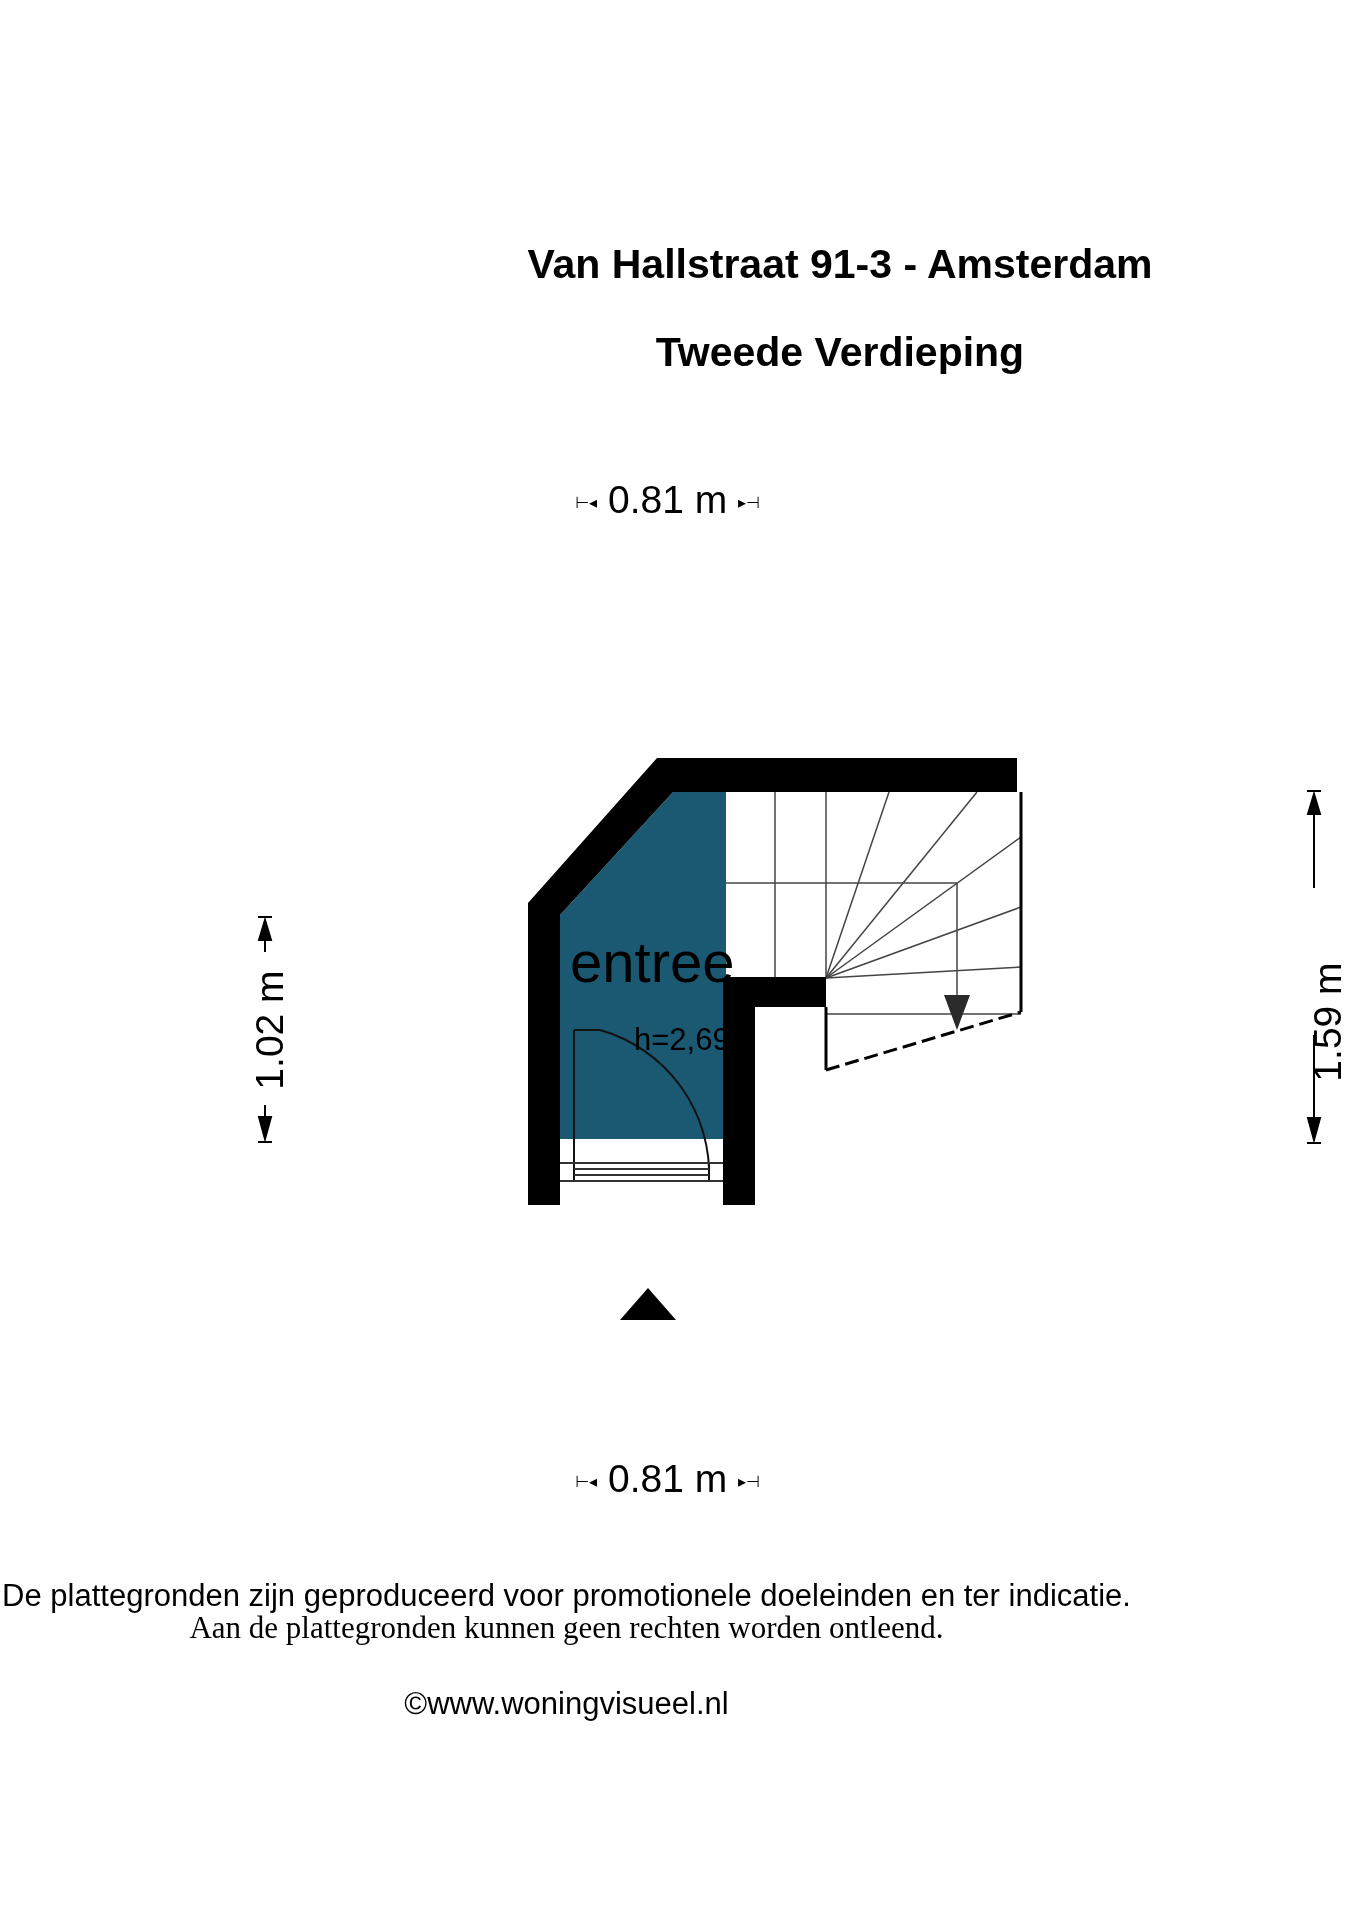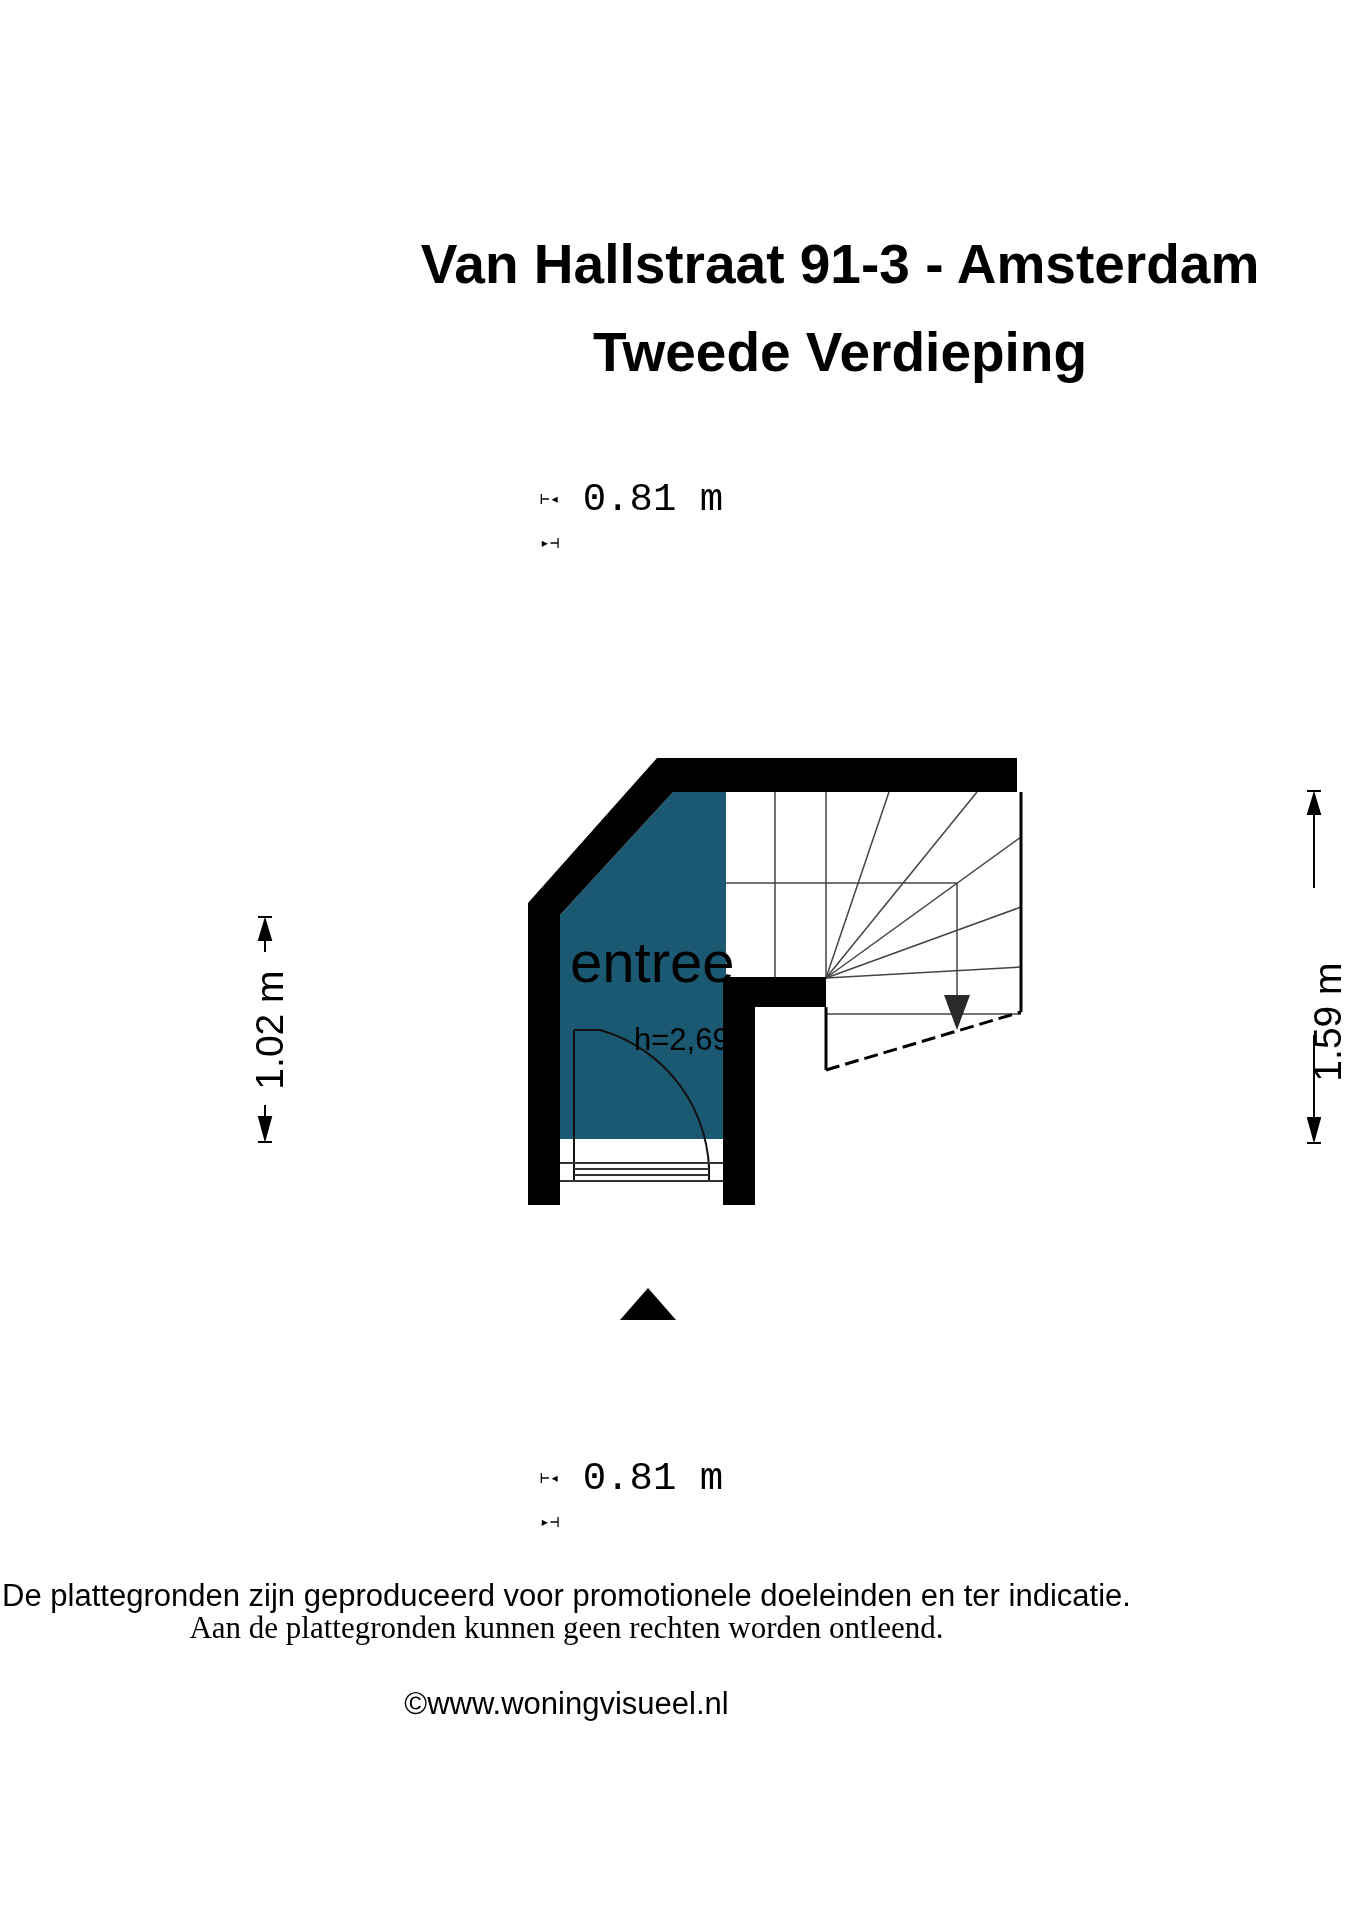--- a/index.html
+++ b/index.html
@@ -1,20 +1,20 @@
 <!DOCTYPE html>
 <html><head>
 <meta charset="utf-8">
 <style>
   html, body { margin:0; padding:0; background:#ffffff; }
   body { width:1358px; height:1920px; position:relative; overflow:hidden; font-family:"Liberation Sans", sans-serif; color:#000; }
-  .title { position:absolute; left:350px; width:980px; text-align:center; font-weight:bold; font-size:55px; line-height:64px; letter-spacing:0px; }
+  .title { position:absolute; left:350px; width:980px; text-align:center; font-weight:bold; font-size:41px; line-height:64px; letter-spacing:0px; }
   #t1 { top:232px; }
   #t2 { top:320px; }
-  .dim-h { position:absolute; left:540px; width:220px; text-align:left; font-size:39px; line-height:44px;font-family:Liberation Mono, monospace; }
+  .dim-h { position:absolute; left:540px; width:220px; text-align:right; font-size:39px; line-height:44px; }
   .dim-h .tick { font-size:16px; vertical-align:middle; display:inline-block; }
   #dim-top { top:478px; }
   #dim-bottom { top:1457px; }
   .dim-v { position:absolute; font-size:39px; line-height:44px; white-space:nowrap; transform:rotate(-90deg); transform-origin:center center; }
   #dim-left-label { left:170px; top:1008px; width:200px; text-align:center; }
   #dim-right-label { left:1228px; top:1000px; width:200px; text-align:center; }
   svg#plan { position:absolute; left:0; top:0; }
   .footer { position:absolute; left:0; width:1133px; text-align:center; font-size:31px; line-height:40px; }
   #f1 { top:1576px; }
   #f2 { top:1608px;font-family:Liberation Serif, serif; }

